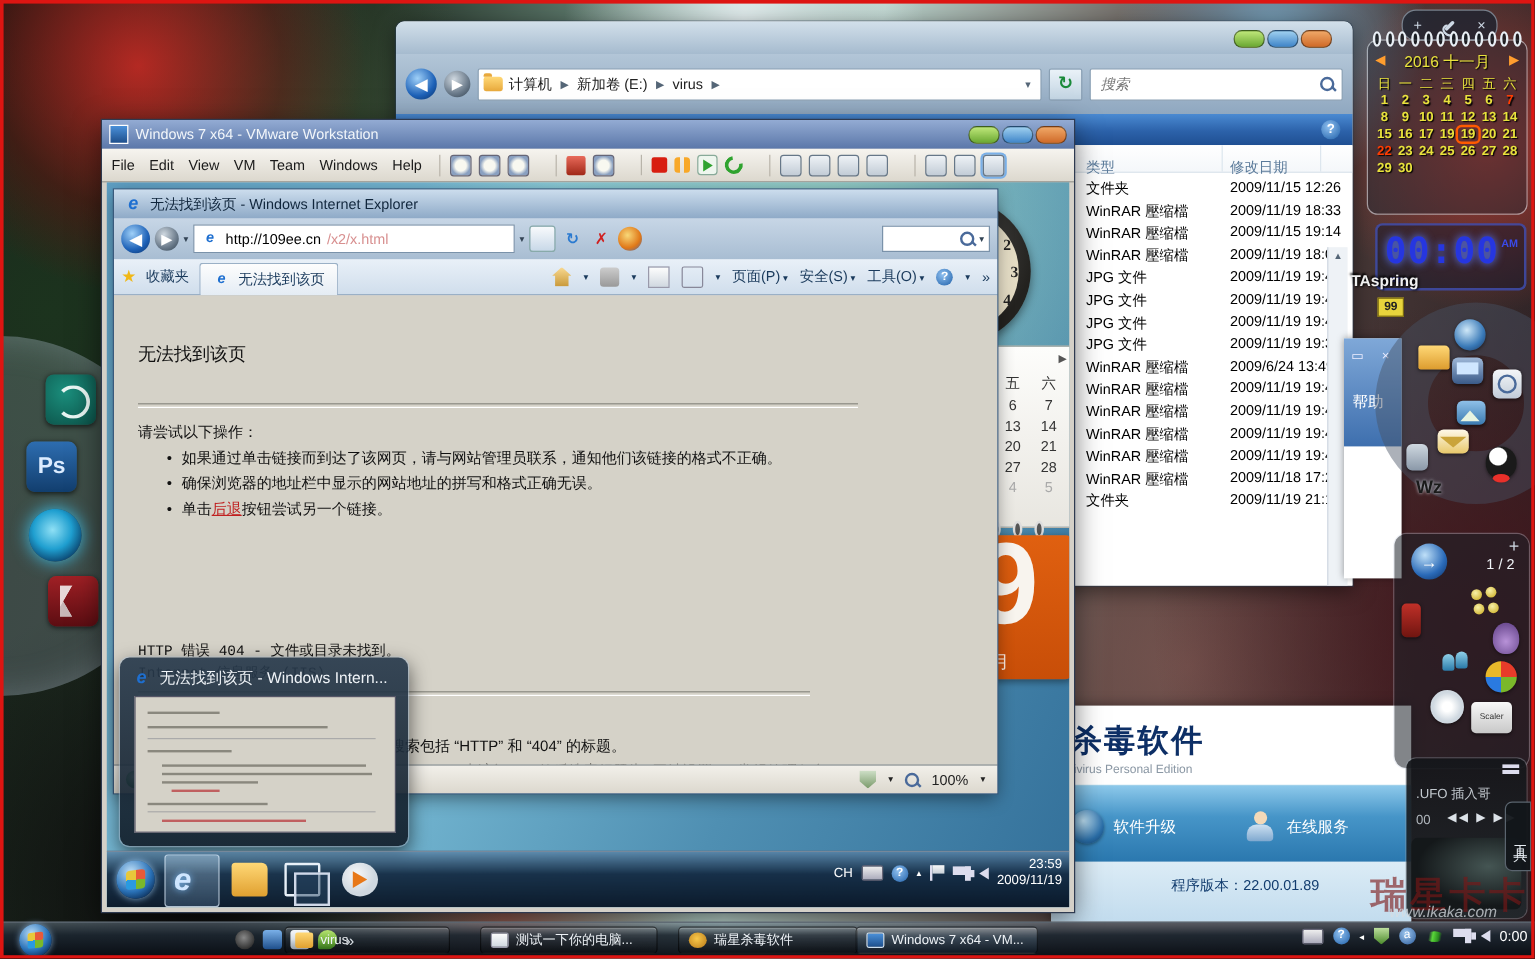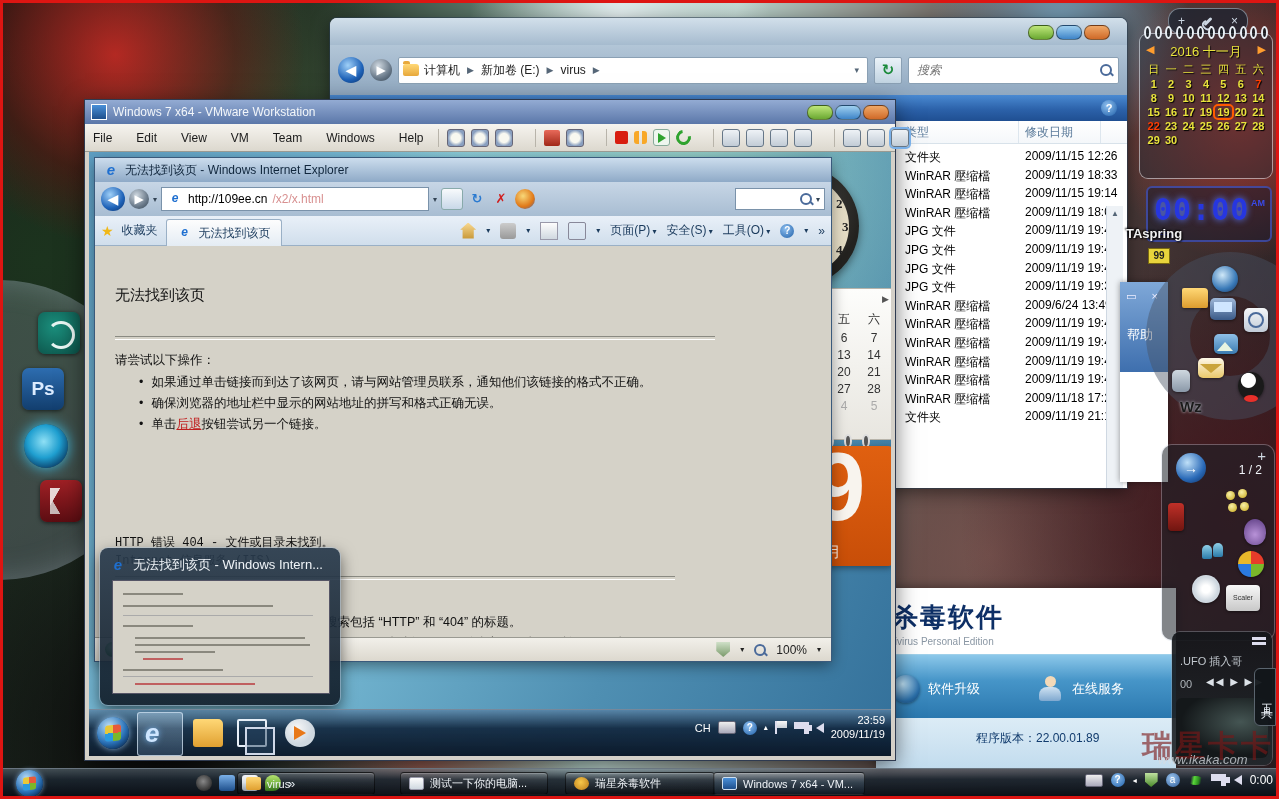--- a/index.html
+++ b/index.html
@@ -57,21 +57,21 @@
   .mag::after{content:"";position:absolute;left:9px;top:9px;width:5px;height:2px;background:#4a6a9a;transform:rotate(45deg);}
   .ex-toolbar{left:0;top:77px;width:797px;height:26px;background:linear-gradient(#4a8ad2,#2c62aa 55%,#1f4f92);display:flex;align-items:center;color:#fff;font-size:12px;padding:0 10px;gap:18px;box-sizing:border-box;}
   .ex-tool{display:flex;align-items:center;gap:5px;}
   .tool-ico{width:13px;height:13px;background:linear-gradient(#fef,#cde);border-radius:2px;}
   .caret{font-size:8px;}
   .ex-help{margin-left:auto;width:16px;height:16px;border-radius:50%;background:radial-gradient(circle at 40% 35%,#8fc0f0,#1e5fa8);text-align:center;line-height:16px;font-size:11px;font-weight:bold;color:#fff;}
   .ex-body{left:0;top:103px;width:797px;height:367px;background:#fff;overflow:hidden;}
   .lhead{position:absolute;top:0;left:0;width:100%;height:22px;border-bottom:1px solid #d8e2ea;font-size:12px;color:#5a7a9a;background:linear-gradient(#fff,#f4f7fa);}
   .col-type{position:absolute;left:575px;width:108px;}
   .col-date{position:absolute;left:695px;width:130px;}
-  .lhead .col-type,.lhead .col-date{top:3px;}
+  .lhead .col-type,.lhead .col-date{top:10px;}
   .vsep{position:absolute;top:0;height:22px;width:1px;background:#dde6ee;}
   .frow{position:absolute;left:0;width:100%;height:18px;font-size:12px;color:#000;}
   .vscroll{left:776px;top:85px;width:16px;height:383px;background:#eef2f6;border-left:1px solid #cfd8e2;}
   .varrow{position:absolute;left:2px;width:12px;height:12px;color:#567;font-size:8px;text-align:center;line-height:12px;}
   
   #helpfrag{left:1120px;top:282px;width:48px;height:200px;background:#fff;box-shadow:0 0 6px rgba(0,0,0,.4);}
   .help-top{position:absolute;left:0;top:0;width:100%;height:90px;background:linear-gradient(#7fa8d8,#3e6fae);color:#fff;}
   .help-btns{position:absolute;top:8px;left:6px;font-size:11px;letter-spacing:6px;color:#eef;}
   .help-label{position:absolute;top:44px;left:7px;font-size:13px;}
   
@@ -147,21 +147,21 @@
   .tools-tab{position:absolute;right:-4px;top:36px;width:20px;height:56px;background:rgba(18,22,26,.95);border:1px solid #5a646e;border-radius:6px 0 0 6px;color:#e8eef4;font-size:12px;writing-mode:vertical-rl;text-align:center;letter-spacing:3px;}
   
   #wm1{left:1142px;top:726px;font-size:30px;font-weight:bold;color:rgba(125,22,22,.62);letter-spacing:3px;z-index:60;}
   #wm2{left:1158px;top:752px;font-size:13px;font-style:italic;color:rgba(215,220,225,.75);z-index:60;}
   
   #vmware{left:85px;top:100px;width:810px;height:660px;background:#d4d0c8;box-shadow:0 0 0 1px #2e3a50,0 6px 22px rgba(0,0,0,.55);}
   .vmw-title{position:absolute;left:0;top:0;width:100%;height:24px;background:linear-gradient(#93abd3,#5b77a9);display:flex;align-items:center;padding:0 6px;box-sizing:border-box;color:#f2f6fa;font-size:12px;gap:6px;}
   .vmw-ico{width:14px;height:14px;background:linear-gradient(#4a90d9,#1e4f8c);border:1px solid #fff;}
   .vmw-title .traffic{margin-left:auto;}
   .vmw-bar{position:absolute;left:0;top:24px;width:100%;height:28px;background:linear-gradient(#f6f4ef,#dcd8ce);display:flex;align-items:center;font-size:12px;color:#1a1a1a;padding:0 8px;box-sizing:border-box;gap:14px;border-bottom:1px solid #9a9a92;}
-  .vmw-menus{display:flex;gap:24px;}
+  .vmw-menus{display:flex;gap:12px;}
   .tgroup{display:flex;gap:6px;align-items:center;padding:0 8px;border-left:1px solid #b8b4aa;}
   .ti{width:16px;height:16px;border-radius:3px;}
   .ti-clock{background:radial-gradient(circle at 50% 50%,#f8f8f0 40%,#8aa0c0 70%);border:1px solid #667;}
   .ti-warn{background:linear-gradient(#e86a5a,#a02818);border-radius:2px;}
   .ti-stop{background:#d81e10;border-radius:2px;width:13px;height:13px;}
   .ti-pause{width:13px;height:13px;background:linear-gradient(90deg,#f8a828 38%,transparent 38% 62%,#f8a828 62%);}
   .ti-play{width:15px;height:15px;border:1px solid #8a9;background:#eef6ee;position:relative;}
   .ti-play::after{content:"";position:absolute;left:4px;top:3px;border-left:8px solid #2fa32f;border-top:5px solid transparent;border-bottom:5px solid transparent;}
   .ti-reset{border-radius:50%;border:3px solid #2fa32f;width:9px;height:9px;border-top-color:transparent;transform:rotate(35deg);}
   .ti-view{border:1px solid #678;background:linear-gradient(#eef2f6,#c2ccd6);}

